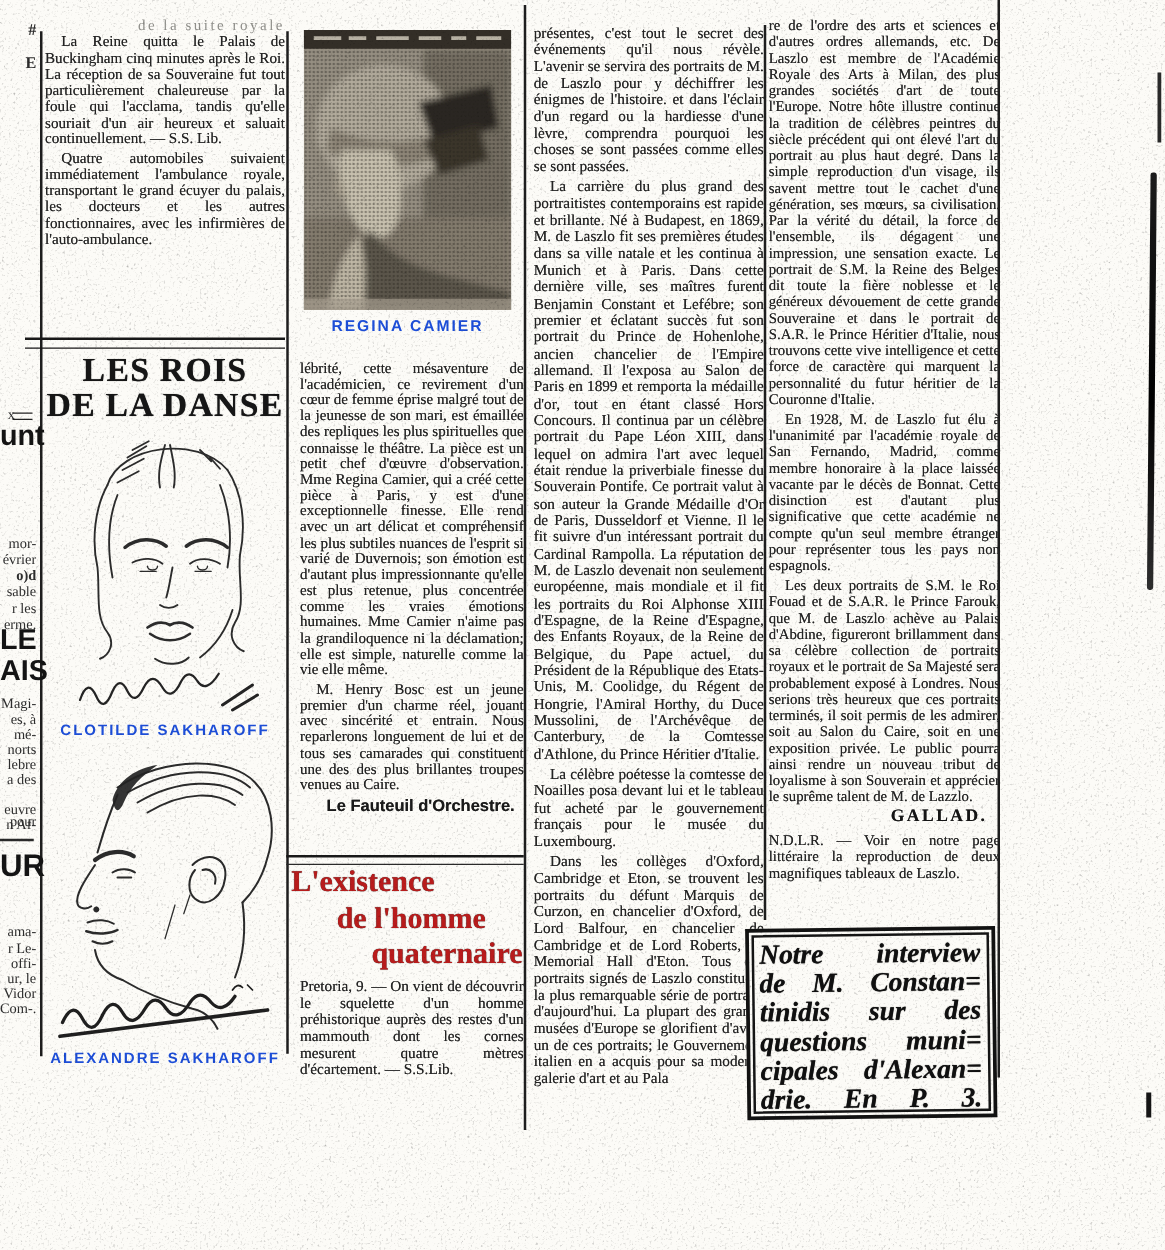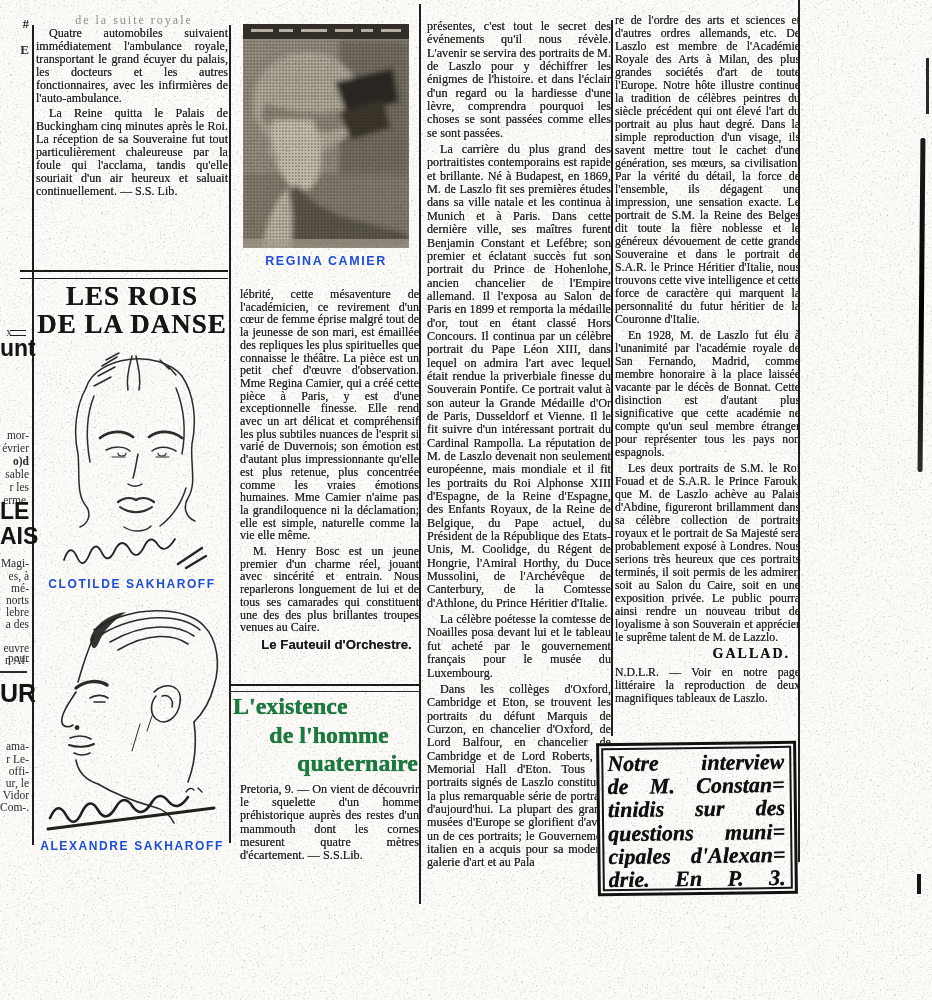--- a/index.html
+++ b/index.html
@@ -12,21 +12,21 @@
   
   .coltext{position:absolute;text-align:justify;color:#242424;
            text-shadow:0 0 .5px rgba(30,30,30,.75)}
   #col1-text{left:36px;top:27px;width:192px;font-size:12.1px;line-height:12.9px}
   #col2-text{left:240px;top:288px;width:179px;font-size:12px;line-height:12.7px}
   #col3-text{left:427px;top:20px;width:184px;font-size:12.2px;line-height:13.35px}
   #col4-text{left:615px;top:14px;width:185px;font-size:11.8px;line-height:13px}
   .para{margin:0 0 3px 0;text-indent:13px;text-align:justify}
   .para.noindent{text-indent:0}
   
-  #col1-topfrag{left:40px;top:13px;width:188px;text-align:center;font-size:12px;
+  #col1-topfrag{left:40px;top:13px;width:188px;text-align:right;font-size:12px;
     color:#6b6b66;letter-spacing:2px;opacity:.75;filter:blur(.4px)}
   
   .vrule{position:absolute;width:1.7px;background:#1e1e1e}
   #rule-double{left:20px;top:270px;width:208px;height:6px;
     border-top:2.6px solid #191919;border-bottom:1.6px solid #191919}
   #rule-col2{left:229px;top:684px;width:190px;height:5px;
     border-top:2.6px solid #191919;border-bottom:1px solid #2a2a2a}
   #edge-minirule{left:10px;top:330px;width:16px;height:4px;
     border-top:1.6px solid #222;border-bottom:1.6px solid #222}
   #edge-hr{left:0;top:671px;width:27px;height:2px;background:#2a2a2a}
@@ -34,21 +34,21 @@
   .dance-h{position:absolute;left:34px;width:196px;text-align:center;
     font-weight:bold;font-size:27px;line-height:28px;letter-spacing:1px;color:#161616;
     text-shadow:0 0 .6px rgba(0,0,0,.8)}
   
   .cap{position:absolute;text-align:center;font-family:"Liberation Sans",sans-serif;
     font-weight:bold;font-size:12px;letter-spacing:1.6px;color:#1d4ed8}
   
   .byline{text-align:center;padding-left:14px;margin-top:5px;
     font-family:"Liberation Sans",sans-serif;font-weight:bold;font-size:13.2px;color:#1a1a1a}
   
-  .exist{position:absolute;font-weight:bold;color:#15803d;font-size:24px;
+  .exist{position:absolute;font-weight:bold;color:#b91c1c;font-size:24px;
     text-shadow:0 0 .7px rgba(0,0,0,.85)}
   
   .sig{text-align:right;font-weight:bold;font-size:14px;letter-spacing:2px;
     padding-right:10px;margin:3px 0 2px 0;color:#151515}
   .ndlr{margin-top:6px;text-align:justify;text-indent:0}
   
   #interview-box{position:absolute;left:597px;top:742px;width:194px;height:147px;
     border:3px solid #121212;background:#fcfbf7;transform:rotate(-0.7deg)}
   #interview-inner{position:absolute;left:2px;top:2px;right:2px;bottom:2px;
     border:2px solid #151515;padding:2px 5px 0 4px;
@@ -106,22 +106,22 @@
   <span class="frag" style="top:741px">ama-</span>
   <span class="frag" style="top:754px">r Le-</span>
   <span class="frag" style="top:766px">offi-</span>
   <span class="frag" style="top:778px">ur, le</span>
   <span class="frag" style="top:790px">Vidor</span>
   <span class="frag" style="top:802px">Com-.</span>
 </div>
 
 <div id="col1-topfrag" class="abs">de la suite royale</div>
 <div id="col1-text" class="coltext">
+  <p class="para">La Reine quitta le Palais de Buckingham cinq minutes après le Roi. La réception de sa Souveraine fut tout particulièrement chaleureuse par la foule qui l'acclama, tandis qu'elle souriait d'un air heureux et saluait continuellement. — S.S. Lib.</p>
   <p class="para">Quatre automobiles suivaient immédiatement l'ambulance royale, transportant le grand écuyer du palais, les docteurs et les autres fonctionnaires, avec les infirmières de l'auto-ambulance.</p>
-  <p class="para">La Reine quitta le Palais de Buckingham cinq minutes après le Roi. La réception de sa Souveraine fut tout particulièrement chaleureuse par la foule qui l'acclama, tandis qu'elle souriait d'un air heureux et saluait continuellement. — S.S. Lib.</p>
 </div>
 
 <div id="rule-double" class="abs"></div>
 
 <div class="dance-h" style="top:282px">LES ROIS</div>
 <div class="dance-h" style="top:310px">DE LA DANSE</div>
 
 <svg class="art" style="left:36px;top:336px" width="192" height="240" viewBox="0 0 192 240">
   <g fill="none" stroke="#2c2c2c" stroke-width="1.5" stroke-linecap="round">
     <path d="M50,52 C60,20 122,12 146,40"></path>

